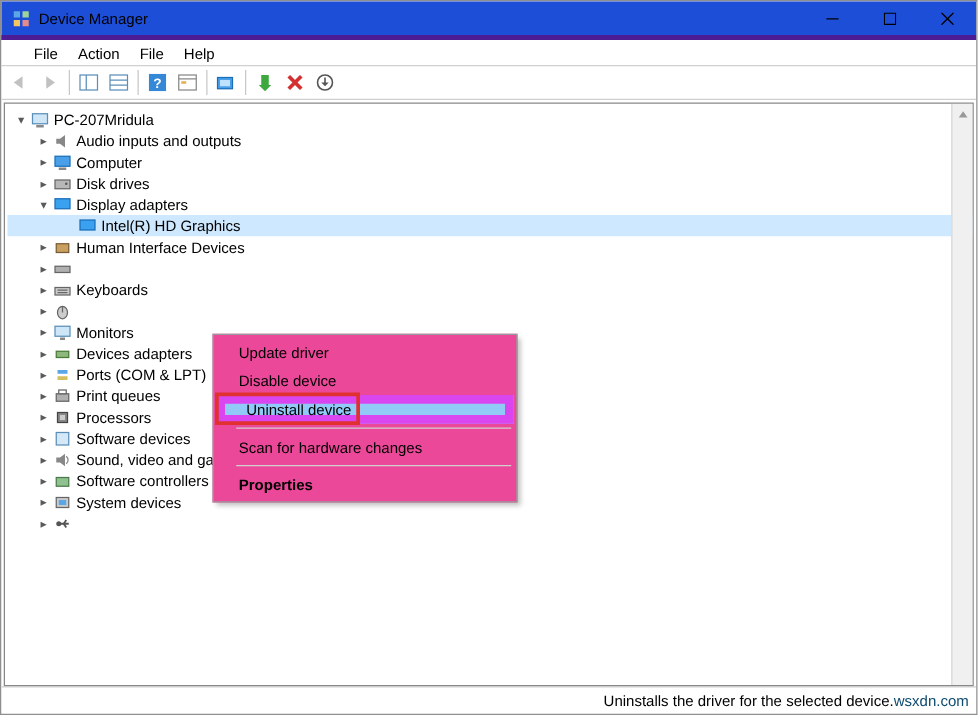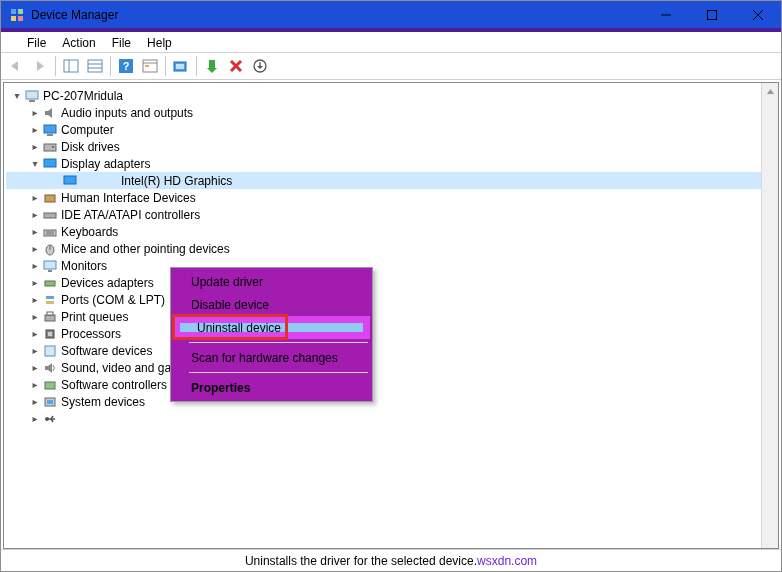--- a/index.html
+++ b/index.html
@@ -86,29 +86,28 @@
   .icon { width: 16px; height: 16px; margin: 0 3px 0 0; display: inline-flex; align-items: center; justify-content: center; }
   .pad0 { padding-left: 4px; }
   .pad1 { padding-left: 22px; }
   .pad2 { padding-left: 42px; }
   .sel {
     background: #cde8ff;
   }
   .sel-text {
     background: #cde8ff;
     padding-right: 6px;
-    margin-left: 40px;
   }
   
   .context-menu {
     position: absolute;
     left: 166px;
     top: 184px;
-    width: 203px;
-    background: #a21caf;
+    width: 244px;
+    background: #ec4899;
     border: 1px solid #999;
     box-shadow: 3px 3px 4px rgba(0,0,0,.25);
     padding: 2px;
     z-index: 10;
   }
   .cm-item {
     height: 23px;
     display: flex; align-items: center;
     padding-left: 18px;
     font-size: 12px;
@@ -127,21 +126,21 @@
     z-index: 20;
   }
   
   .statusbar {
     height: 22px;
     display: flex;
     align-items: center;
     padding: 0 6px;
     border-top: 1px solid #d0d0d0;
     font-size: 12px;
-    justify-content: center;
+    justify-content: flex-end;
   }
 </style>
 </head>
 <body>
 
 <div class="titlebar">
   <span class="title-icon">
     <svg width="16" height="16" viewBox="0 0 16 16">
         <rect x="2" y="2" width="5" height="5" fill="#5aa7e8"></rect>
         <rect x="9" y="2" width="5" height="5" fill="#9cd49c"></rect>
@@ -321,21 +320,20 @@
       <span>Human Interface Devices</span>
     </div>
 
     <div class="row pad1">
       <span class="chev">▸</span>
       <span class="icon">
           <svg width="14" height="14">
             <rect x="1" y="5" width="12" height="5" fill="#b0b0b0" stroke="#666"></rect>
           </svg>
         </span>
-      <span>IDE ATA/ATAPI controllers</span>
     </div>
 
     <div class="row pad1">
       <span class="chev">▸</span>
       <span class="icon">
           <svg width="14" height="14">
             <rect x="1" y="5" width="12" height="6" fill="#ccc" stroke="#666"></rect>
             <line x1="3" y1="7" x2="11" y2="7" stroke="#666"></line>
             <line x1="3" y1="9" x2="11" y2="9" stroke="#666"></line>
           </svg>
@@ -344,21 +342,20 @@
     </div>
 
     <div class="row pad1">
       <span class="chev">▸</span>
       <span class="icon">
           <svg width="14" height="14">
             <ellipse cx="7" cy="8" rx="4" ry="5" fill="#ccc" stroke="#666"></ellipse>
             <line x1="7" y1="3" x2="7" y2="8" stroke="#666"></line>
           </svg>
         </span>
-      <span>Mice and other pointing devices</span>
     </div>
 
     <div class="row pad1">
       <span class="chev">▸</span>
       <span class="icon">
           <svg width="14" height="14">
             <rect x="1" y="2" width="12" height="8" fill="#cde6f8" stroke="#5b8fb9"></rect>
             <rect x="5" y="11" width="4" height="2" fill="#888"></rect>
           </svg>
         </span>
@@ -481,14 +478,14 @@
     <div class="cm-sep"></div>
     <div class="cm-item bold">Properties</div>
   </div>
 
   <div class="redbox" style="left:168px; top:231px; width:116px; height:26px;"></div>
 
 </div>
 
 <div class="statusbar">
   <span>Uninstalls the driver for the selected device.</span>
-  <span style="color:#6d28d9">wsxdn.com</span>
+  <span style="color:#0c4a6e">wsxdn.com</span>
 </div>
 
 </body></html>

